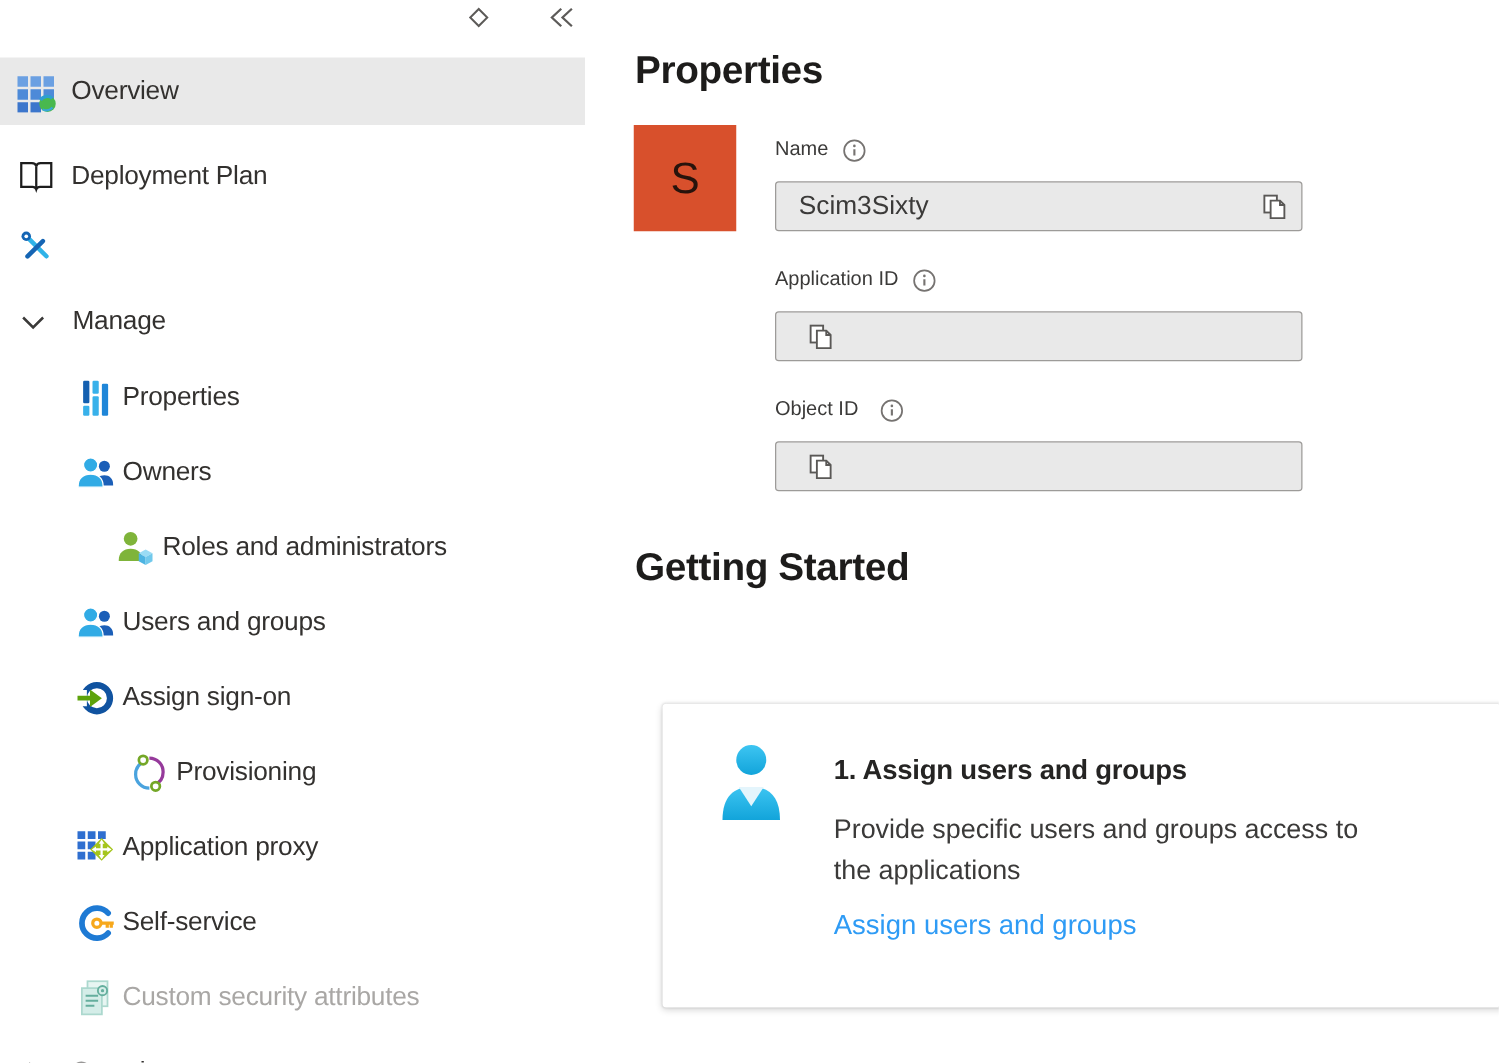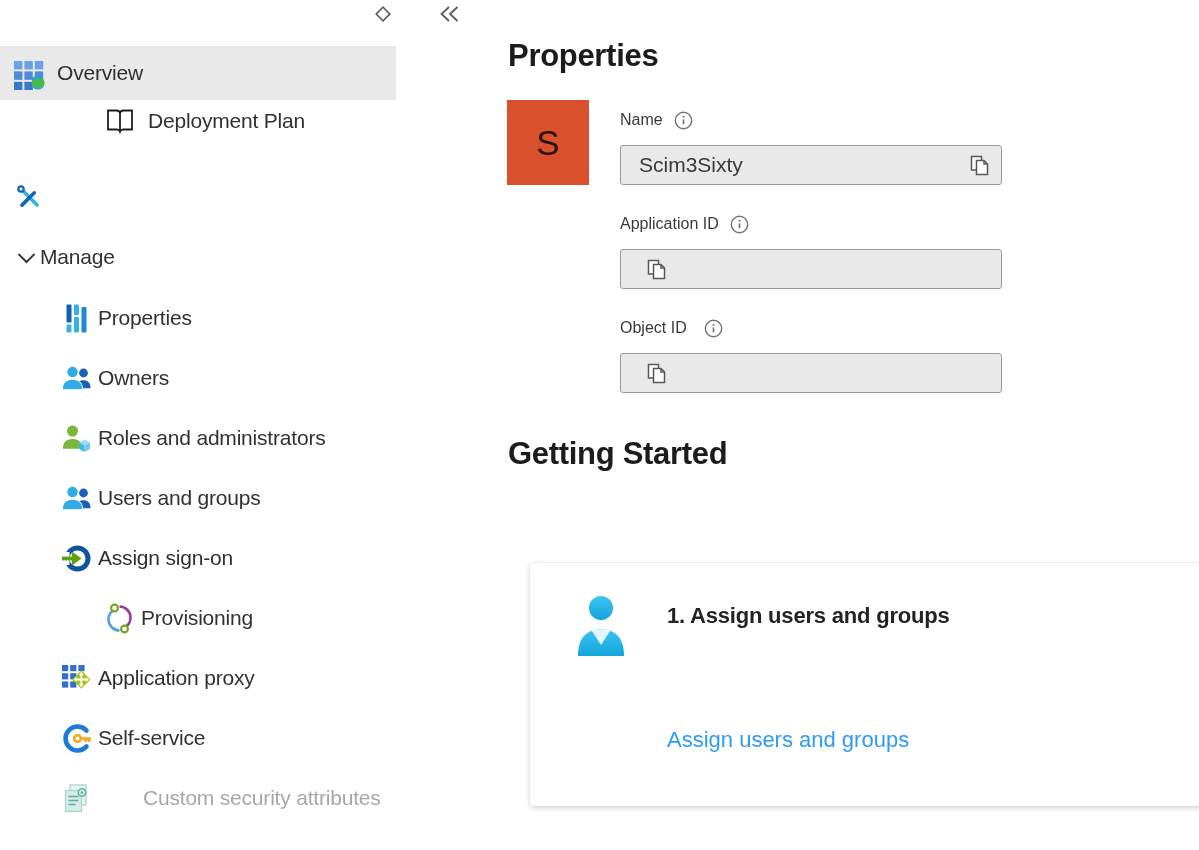--- a/index.html
+++ b/index.html
@@ -7,39 +7,39 @@
     width:1199px;height:850px;position:relative;overflow:hidden;
     background:#ffffff;color:#3b3a39;
     font-family:"Liberation Sans", sans-serif;
     -webkit-font-smoothing:antialiased;
   }
   
   .pane-btn{position:absolute;top:2px;width:26px;height:24px;display:flex;align-items:center;justify-content:center;cursor:pointer;background:none;border:none;padding:0;}
   #resize-btn{left:370px;}
   #collapse-btn{left:436px;}
   
-  .srow{position:absolute;left:0;width:396px;height:50px;display:flex;align-items:center;cursor:pointer;background:transparent;}
+  .srow{position:absolute;left:0;width:468px;height:50px;display:flex;align-items:center;cursor:pointer;background:transparent;}
   .srow.selected{background:#e9e9e9;}
   .slabel{font-size:21px;color:#33312f;letter-spacing:-0.2px;white-space:nowrap;}
   .slabel.disabled{color:#a9a7a5;}
   .icn{display:flex;align-items:center;justify-content:center;flex:none;}
   .i-top{margin-left:11px;width:36px;}
   .i-top + .slabel{margin-left:10px;}
   .i-chev{margin-left:12px;width:28px;}
-  .i-chev + .slabel{}
+  .i-chev + .slabel{margin-left:18px;}
   .i-sub{margin-left:61px;width:31px;}
   .i-sub + .slabel{margin-left:6px;}
   
   .h-main{position:absolute;left:508px;margin:0;font-size:31px;font-weight:700;color:#1d1c1b;letter-spacing:-0.3px;}
   #properties-heading{top:38px;}
   #getting-started-heading{top:436px;}
   #app-logo{position:absolute;left:507px;top:100px;width:82px;height:85px;display:flex;align-items:center;justify-content:center;}
   #app-logo span{font-size:35px;color:#27130c;}
   .flabel{position:absolute;left:620px;height:24px;display:flex;align-items:center;gap:11px;font-size:16px;color:#3b3a39;}
-  .fld{position:absolute;left:620px;width:382px;height:40px;box-sizing:border-box;
+  .fld{position:absolute;left:620px;width:422px;height:40px;box-sizing:border-box;
        background:#e9e9e9;border:1px solid #9d9b99;border-radius:3px;
        display:flex;align-items:center;padding:0 10px 0 18px;}
   .fld input{flex:1;min-width:0;border:none;background:transparent;outline:none;
        font-family:inherit;font-size:21px;color:#3b3a39;padding:0;}
   .copy-btn{background:none;border:none;padding:0;margin-left:6px;cursor:pointer;display:flex;align-items:center;}
   
   #gs-card{position:absolute;left:530px;top:563px;width:723px;height:243px;background:#fff;border-radius:3px;
        box-shadow:0 0 2px rgba(0,0,0,.12), 0 2px 6px rgba(0,0,0,.16);}
   .card-icon{position:absolute;left:42px;top:32px;}
   .card-title{position:absolute;left:137px;top:40px;font-size:22px;font-weight:700;color:#252423;letter-spacing:-0.2px;white-space:nowrap;}
@@ -81,21 +81,21 @@
             <rect x="11.4" y="24.8" width="8.4" height="8.4" fill="#3c76cc"></rect>
         </g>
         <circle cx="25" cy="26" r="6.6" fill="#49b84e"></circle>
         <path d="M19.3 23 a6.6 6.6 0 0 1 9.5 -1.4" fill="none" stroke="#2e9fd0" stroke-width="2.6"></path>
         <path d="M21 30.5 a6.6 6.6 0 0 0 8 -1.5" fill="none" stroke="#36a8d8" stroke-width="1.8"></path>
       </svg>
     </span>
     <span class="slabel">Overview</span>
   </div>
 
-  <div class="srow" style="top:96px;justify-content:center;">
+  <div class="srow" style="top:116px;">
     <span class="icn i-top">
       <svg width="32" height="32" viewBox="0 0 32 32" fill="none" stroke="#1d1d1d" stroke-width="1.8">
         <path d="M4 5.5 H12.5 C14.5 5.5 15.7 6.6 16 8 C16.3 6.6 17.5 5.5 19.5 5.5 H28 V24.5 H19 C17.4 24.5 16.4 25.4 16 26.6 C15.6 25.4 14.6 24.5 13 24.5 H4 Z"></path>
         <path d="M16 8 V26"></path>
       </svg>
     </span>
     <span class="slabel">Deployment Plan</span>
   </div>
 
   <div class="srow" style="top:172px;">
@@ -136,21 +136,21 @@
       <svg width="30" height="28" viewBox="0 0 30 28">
         <circle cx="21.5" cy="9" r="4.4" fill="#1b5fb8"></circle>
         <path d="M14.5 23.5 c0-4.6 3-7.3 7-7.3 s7 2.7 7 7.3 v0.8 h-14z" fill="#1b5fb8"></path>
         <circle cx="10.5" cy="8" r="5.7" fill="#31abe5" stroke="#fff" stroke-width="1"></circle>
         <path d="M0.5 24.7 c0-6 4-9.4 10-9.4 s10 3.4 10 9.4 v1 h-20z" fill="#31abe5" stroke="#fff" stroke-width="1"></path>
       </svg>
     </span>
     <span class="slabel">Owners</span>
   </div>
 
-  <div class="srow" style="top:413px;">
+  <div class="srow" style="top:413px;padding-left:32px;">
     <span class="icn i-sub">
       <svg width="31" height="31" viewBox="0 0 31 31">
         <circle cx="11.5" cy="8" r="5.5" fill="#7fb43a"></circle>
         <path d="M2 25 c0-5.8 3.8-9 9.5-9 s9.5 3.2 9.5 9 v0.8 h-19z" fill="#7fb43a"></path>
         <polygon points="23.5,16.5 29,19.5 23.5,22.5 18,19.5" fill="#9adcf5"></polygon>
         <polygon points="18,19.5 23.5,22.5 23.5,29 18,26" fill="#4db4e2"></polygon>
         <polygon points="29,19.5 23.5,22.5 23.5,29 29,26" fill="#71c9ec"></polygon>
       </svg>
     </span>
     <span class="slabel">Roles and administrators</span>
@@ -223,21 +223,21 @@
     <span class="icn i-sub">
       <svg width="31" height="31" viewBox="0 0 31 31">
         <path d="M25.5 7.5 A12 12 0 1 0 25.5 23.5" fill="none" stroke="#1e7ad4" stroke-width="4.6" stroke-linecap="round"></path>
         <circle cx="16.5" cy="15.5" r="3.3" fill="none" stroke="#f7a81b" stroke-width="2.6"></circle>
         <path d="M19.8 15.5 H30 M24.8 15.5 v3.6 M28 15.5 v3.6" stroke="#f7a81b" stroke-width="2.6" fill="none"></path>
       </svg>
     </span>
     <span class="slabel">Self-service</span>
   </div>
 
-  <div class="srow" style="top:773px;gap:45px;">
+  <div class="srow" style="top:773px;">
     <span class="icn i-sub" style="opacity:.85">
       <svg width="29" height="31" viewBox="0 0 29 31">
         <rect x="8" y="2" width="16" height="20" fill="#e3f4f0" stroke="#9ed2c6" stroke-width="1.4"></rect>
         <rect x="3.5" y="7.5" width="16" height="21" fill="#cdeae4" stroke="#9ed2c6" stroke-width="1.4"></rect>
         <path d="M6.5 13.5 h10 M6.5 17.5 h10 M6.5 21.5 h7" stroke="#4aa18d" stroke-width="1.6" fill="none"></path>
         <circle cx="20" cy="9.5" r="3.7" fill="#cdeae4" stroke="#4aa18d" stroke-width="1.5"></circle>
         <circle cx="20" cy="9.5" r="1.3" fill="#4aa18d"></circle>
       </svg>
     </span>
     <span class="slabel disabled">Custom security attributes</span>
@@ -339,16 +339,17 @@
             <stop offset="0" stop-color="#3dc5f2"></stop>
               <stop offset="1" stop-color="#12a4da"></stop>
           </linearGradient>
         </defs>
         <circle cx="29" cy="13" r="12" fill="url(#pg)"></circle>
         <path d="M6 61 C6 42 15 34.5 29 34.5 S52 42 52 61 Z" fill="url(#pg)"></path>
         <polygon points="19,34.5 39,34.5 29,50" fill="#e4f5fc"></polygon>
       </svg>
     </span>
     <div class="card-title">1. Assign users and groups</div>
+    <div class="card-desc">Provide specific users and groups access to the applications</div>
     <a class="card-link" href="#">Assign users and groups</a>
   </section>
 
 </main>
 
 </body></html>

